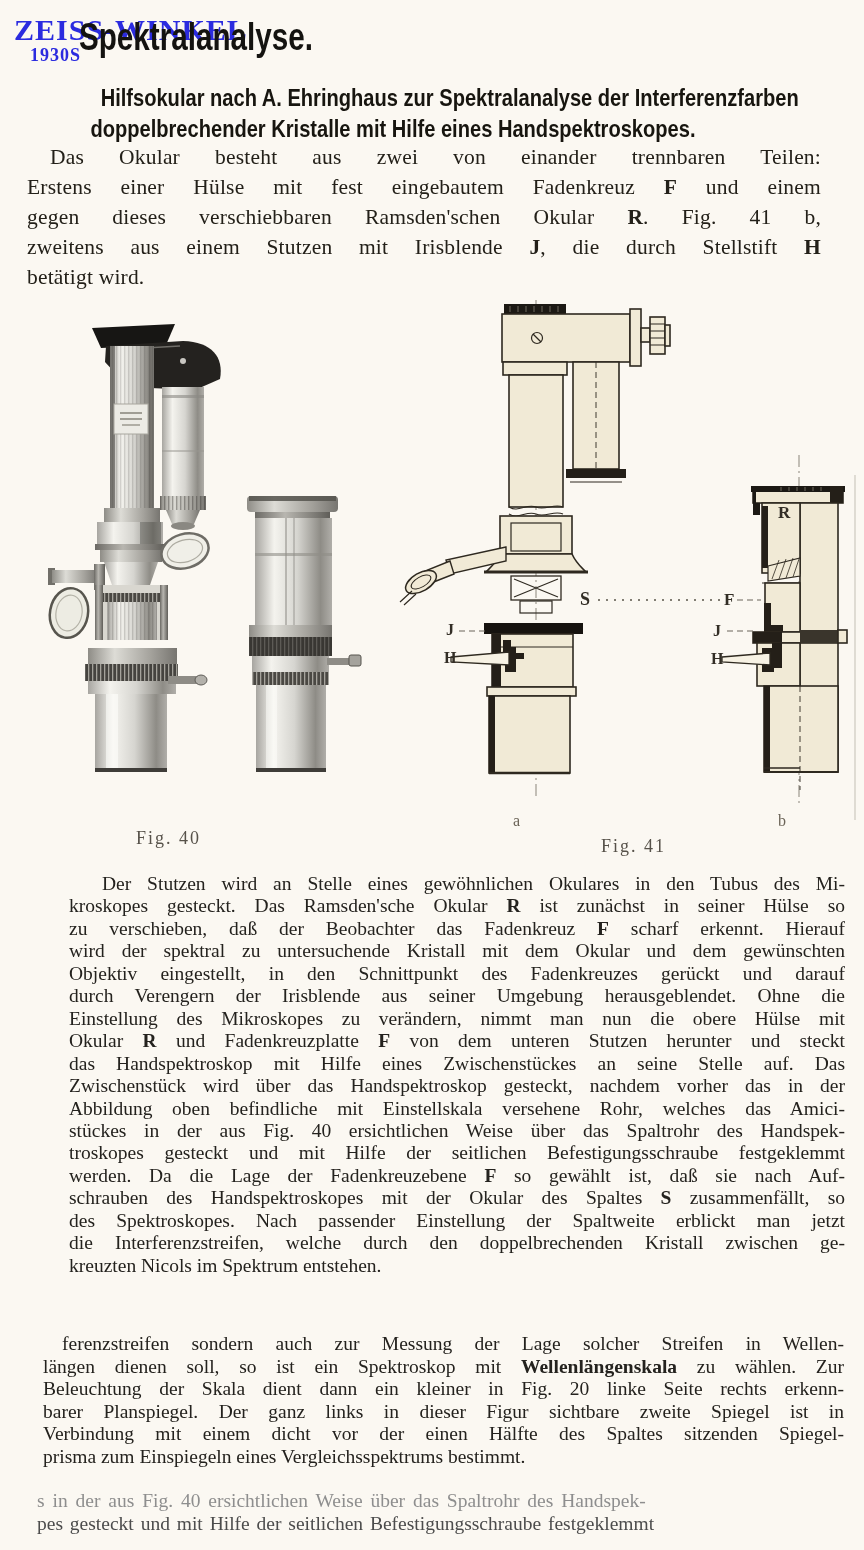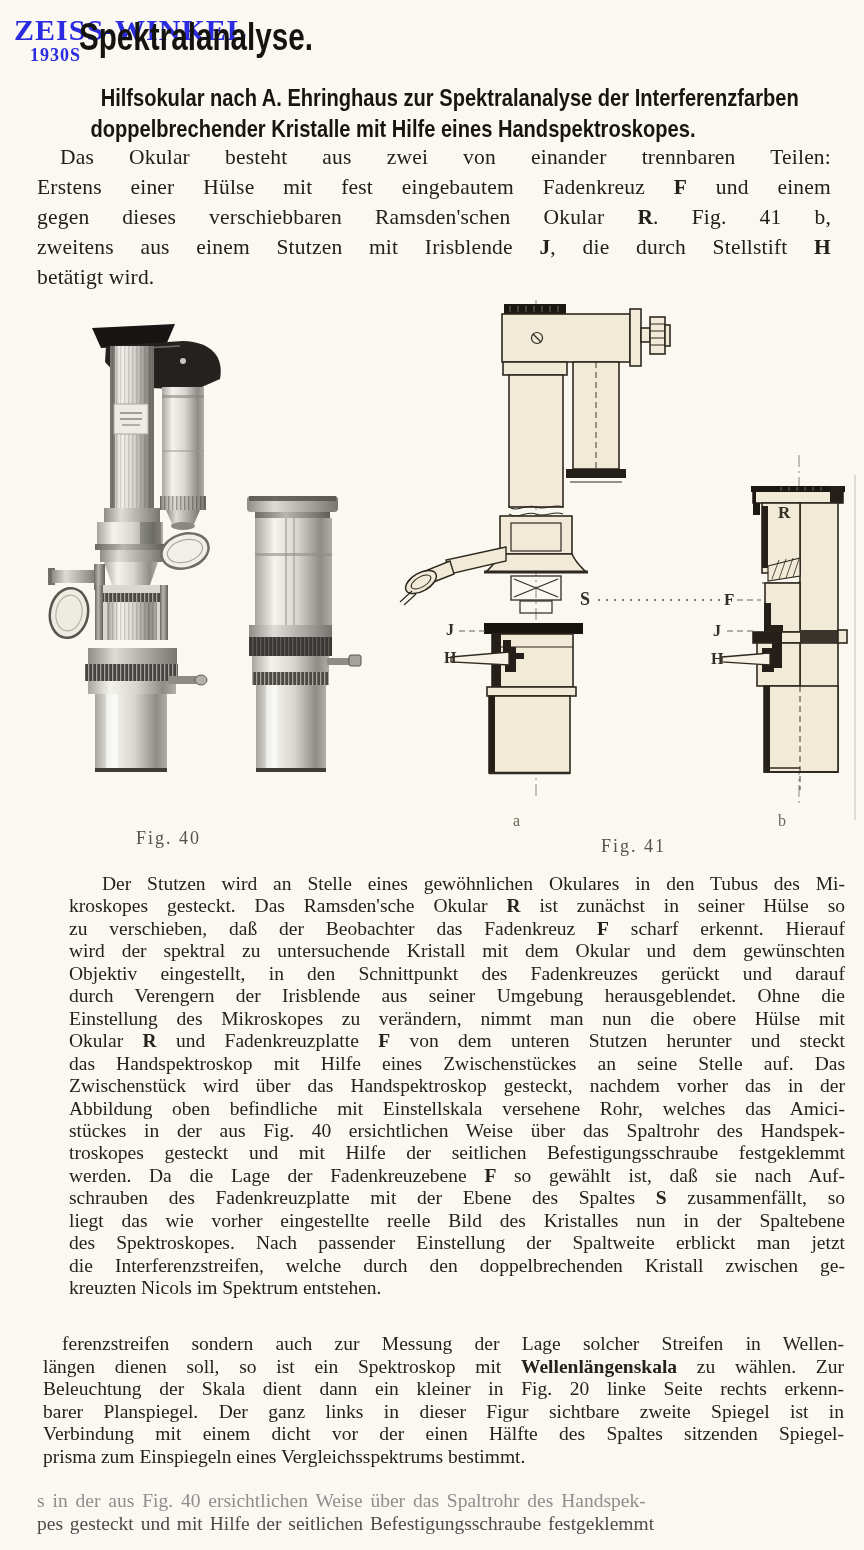--- a/index.html
+++ b/index.html
@@ -39,21 +39,21 @@
     transform:scaleX(0.82);
   }
 
   
   .para { position:absolute; overflow:visible; }
   .para .tline { text-align:justify; text-align-last:justify; }
   .para .tline:first-child { text-indent:var(--indent,24px); }
   .para .tline:last-child { text-align-last:left; }
   .para b { font-weight:bold; }
 
-  .para-intro { left:37px; top:142px; width:794px; font-size:21.5px; line-height:30px; --indent:23px; letter-spacing:0.2px; }
+  .para-intro { left:27px; top:142px; width:794px; font-size:21.5px; line-height:30px; --indent:23px; letter-spacing:0.2px; }
   .para-main  { left:69px; top:873px; width:776px; font-size:19.5px; line-height:22.45px; --indent:33px; color:#24221e; }
   .para-close { left:43px; top:1333px; width:801px; font-size:19.5px; line-height:22.6px; --indent:19px; color:#24221e; }
 
   .artifact { position:absolute; left:37px; top:1490px; width:750px; font-size:19.5px; line-height:22px; }
   .artifact .a1 { color:#8e8e8e; filter:blur(0.35px); word-spacing:3px; }
   .artifact .a2 { color:#4c4c4c; filter:blur(0.2px); word-spacing:2px; margin-top:1px; }
 
   
   .figure-area { position:absolute; left:0; top:300px; width:864px; height:560px; }
   .figure-area svg { position:absolute; left:0; top:0; }
@@ -304,22 +304,21 @@
       <div class="tline"><span>Objektiv eingestellt, in den Schnittpunkt des Fadenkreuzes gerückt und darauf</span></div>
       <div class="tline"><span>durch Verengern der Irisblende aus seiner Umgebung herausgeblendet. Ohne die</span></div>
       <div class="tline"><span>Einstellung des Mikroskopes zu verändern, nimmt man nun die obere Hülse mit</span></div>
       <div class="tline"><span>Okular </span><b>R</b><span> und Fadenkreuzplatte </span><b>F</b><span> von dem unteren Stutzen herunter und steckt</span></div>
       <div class="tline"><span>das Handspektroskop mit Hilfe eines Zwischenstückes an seine Stelle auf. Das</span></div>
       <div class="tline"><span>Zwischenstück wird über das Handspektroskop gesteckt, nachdem vorher das in der</span></div>
       <div class="tline"><span>Abbildung oben befindliche mit Einstellskala versehene Rohr, welches das Amici-</span></div>
       <div class="tline"><span>stückes in der aus Fig. 40 ersichtlichen Weise über das Spaltrohr des Handspek-</span></div>
       <div class="tline"><span>troskopes gesteckt und mit Hilfe der seitlichen Befestigungsschraube festgeklemmt</span></div>
       <div class="tline"><span>werden. Da die Lage der Fadenkreuzebene </span><b>F</b><span> so gewählt ist, daß sie nach Auf-</span></div>
-      <div class="tline"><span>schrauben des Fadenkreuzplatte mit der Ebene des Spaltes </span><b>S</b><span> zusammenfällt, so</span></div>
-      <div class="tline"><span>liegt das wie vorher eingestellte reelle Bild des Kristalles nun in der Spaltebene</span></div>
+      <div class="tline"><span>schrauben des Handspektroskopes mit der Okular des Spaltes </span><b>S</b><span> zusammenfällt, so</span></div>
       <div class="tline"><span>des Spektroskopes. Nach passender Einstellung der Spaltweite erblickt man jetzt</span></div>
       <div class="tline"><span>die Interferenzstreifen, welche durch den doppelbrechenden Kristall zwischen ge-</span></div>
       <div class="tline"><span>kreuzten Nicols im Spektrum entstehen.</span></div>
     </div>
   <div class="para para-close">
       <div class="tline"><span>ferenzstreifen sondern auch zur Messung der Lage solcher Streifen in Wellen-</span></div>
       <div class="tline"><span>längen dienen soll, so ist ein Spektroskop mit </span><b>Wellenlängenskala</b><span> zu wählen. Zur</span></div>
       <div class="tline"><span>Beleuchtung der Skala dient dann ein kleiner in Fig. 20 linke Seite rechts erkenn-</span></div>
       <div class="tline"><span>barer Planspiegel. Der ganz links in dieser Figur sichtbare zweite Spiegel ist in</span></div>
       <div class="tline"><span>Verbindung mit einem dicht vor der einen Hälfte des Spaltes sitzenden Spiegel-</span></div>

